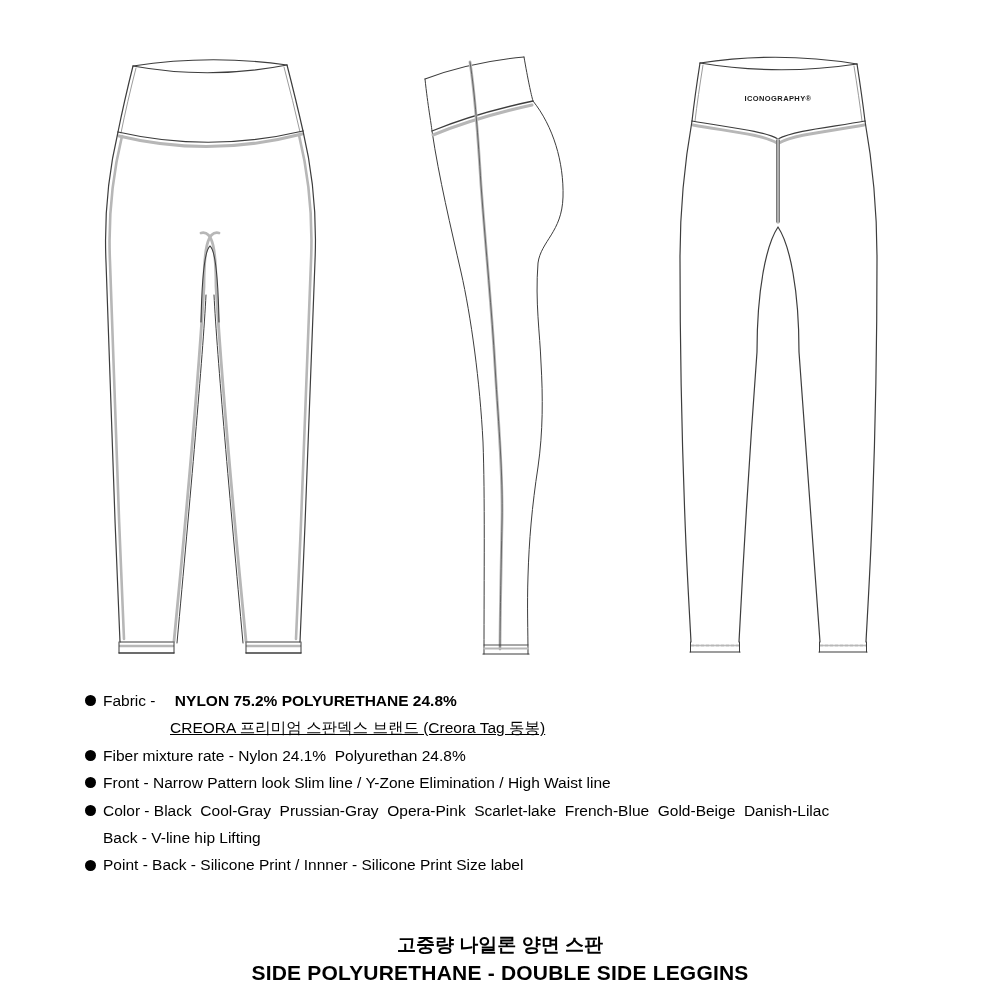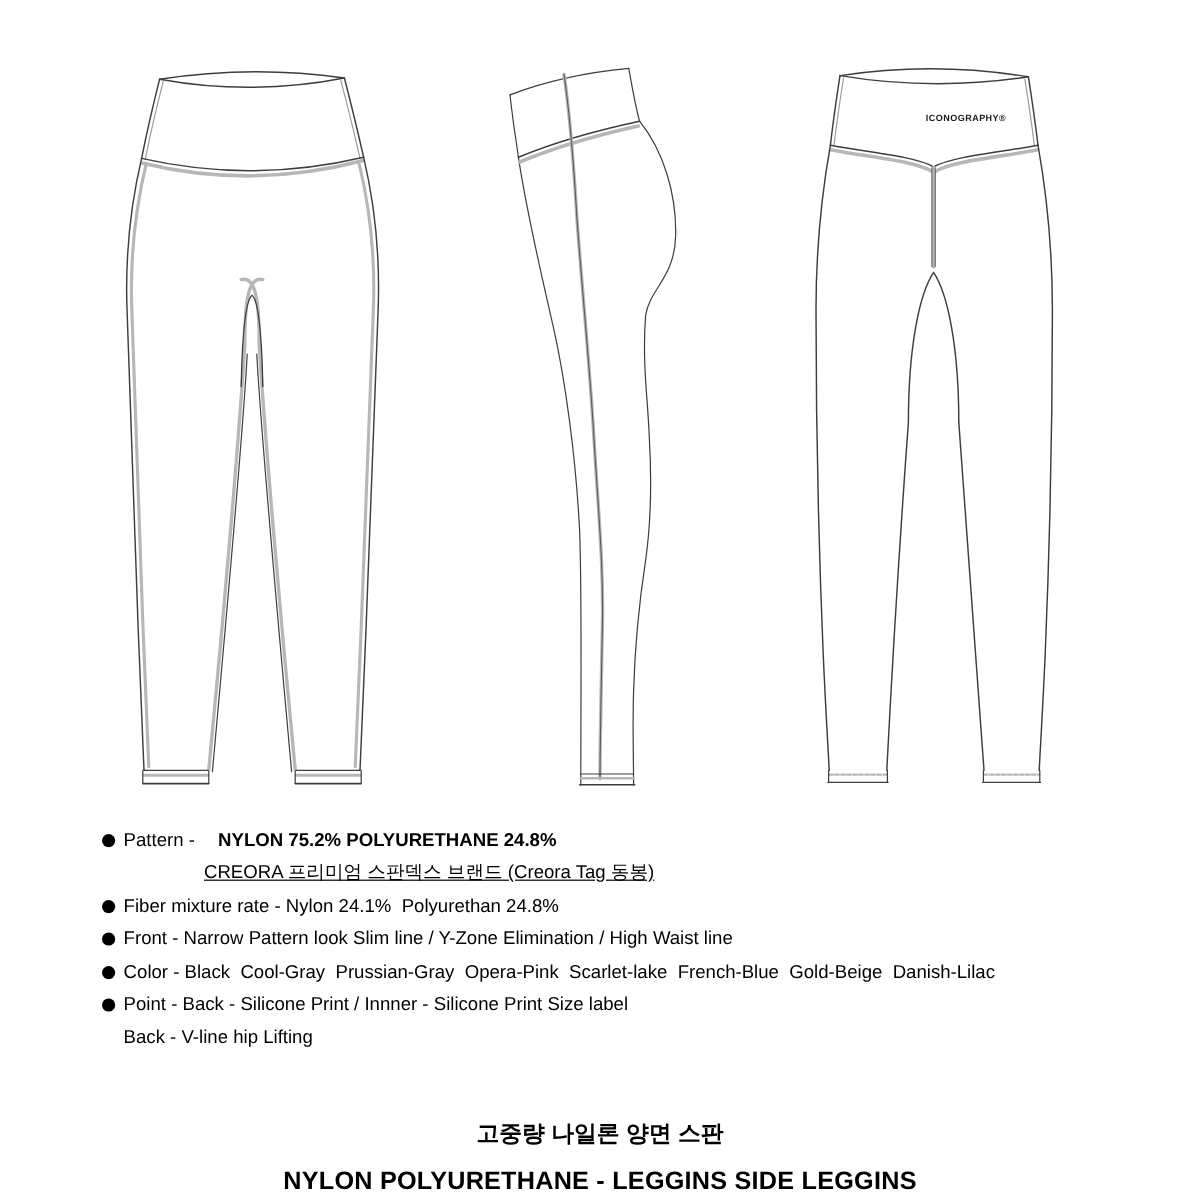--- a/index.html
+++ b/index.html
@@ -8,21 +8,21 @@
     background: #ffffff;
     position: relative;
     overflow: hidden;
     font-family: "Liberation Sans", "DejaVu Sans", sans-serif;
     color: #000;
   }
   .sheet { position: absolute; inset: 0; }
   svg.view { position: absolute; overflow: visible; }
   .brand-label {
     position: absolute;
-    left: 737px; top: 94px; width: 136px;
+    left: 710px; top: 94px; width: 136px;
     text-align: center;
     font-size: 7.5px; font-weight: bold;
     letter-spacing: 0.4px;
     color: #1a1a1a;
     white-space: nowrap;
   }
   
   .specs {
     position: absolute; left: 85px; top: 687px; width: 905px;
     font-size: 15.5px; line-height: 1;
@@ -38,21 +38,21 @@
   }
   .spacer { width: 18px; flex: none; }
   .sub-indent { padding-left: 67px; text-decoration: underline; }
   .txt { display: inline-block; }
   b { font-weight: bold; padding-left: 15px; }
   
   .footer {
     position: absolute; left: 0; top: 932px; width: 1000px;
     text-align: center;
   }
-  .footer .ko { font-size: 19px; font-weight: bold; margin-bottom: 15px; }
+  .footer .ko { font-size: 19px; font-weight: bold; margin-bottom: 3px; }
   .footer .en { font-size: 21px; font-weight: bold; letter-spacing: 0.2px; }
 </style>
 </head>
 <body>
 
 <div class="sheet">
 
   <svg class="view" style="left:90px; top:40px;" width="240" height="625" viewBox="90 40 240 625" fill="none" stroke-linecap="round" stroke-linejoin="round">
 
     <path d="M133,66 Q210,54 287,65" stroke="#3d3d3d" stroke-width="1.2"></path>
@@ -136,21 +136,21 @@
     <path d="M819,652 L867,652" stroke="#3d3d3d" stroke-width="1.2"></path>
     <path d="M819.5,642 L819.5,652 M866.5,642 L866.5,652" stroke="#3d3d3d" stroke-width="1"></path>
   </svg>
 
   <div class="brand-label">ICONOGRAPHY®</div>
 
   <div class="specs">
 
     <div class="spec-line">
       <span class="dot"></span>
-      <span class="txt"><span>Pattern - </span><b>NYLON 75.2% POLYURETHANE 24.8%</b></span>
+      <span class="txt"><span>Fabric - </span><b>NYLON 75.2% POLYURETHANE 24.8%</b></span>
     </div>
 
     <div class="spec-line">
       <span class="spacer"></span>
       <span class="txt sub-indent">CREORA 프리미엄 스판덱스 브랜드 (Creora Tag 동봉)</span>
     </div>
 
 
     <div class="spec-line">
       <span class="dot"></span>
@@ -161,29 +161,29 @@
       <span class="dot"></span>
       <span class="txt">Front - Narrow Pattern look Slim line / Y-Zone Elimination / High Waist line</span>
     </div>
 
     <div class="spec-line">
       <span class="dot"></span>
       <span class="txt">Color - Black  Cool-Gray  Prussian-Gray  Opera-Pink  Scarlet-lake  French-Blue  Gold-Beige  Danish-Lilac</span>
     </div>
 
     <div class="spec-line">
-      <span class="dot"></span>
-      <span class="txt">Point - Back - Silicone Print / Innner - Silicone Print Size label</span>
+      <span class="spacer"></span>
+      <span class="txt">Back - V-line hip Lifting</span>
     </div>
 
     <div class="spec-line">
-      <span class="spacer"></span>
-      <span class="txt">Back - V-line hip Lifting</span>
+      <span class="dot"></span>
+      <span class="txt">Point - Back - Silicone Print / Innner - Silicone Print Size label</span>
     </div>
 
   </div>
 
   <div class="footer">
     <div class="ko">고중량 나일론 양면 스판</div>
-    <div class="en">NYLON POLYURETHANE - LEGGINS SIDE LEGGINS</div>
+    <div class="en">SIDE POLYURETHANE - DOUBLE SIDE LEGGINS</div>
   </div>
 
 </div>
 
 </body></html>

